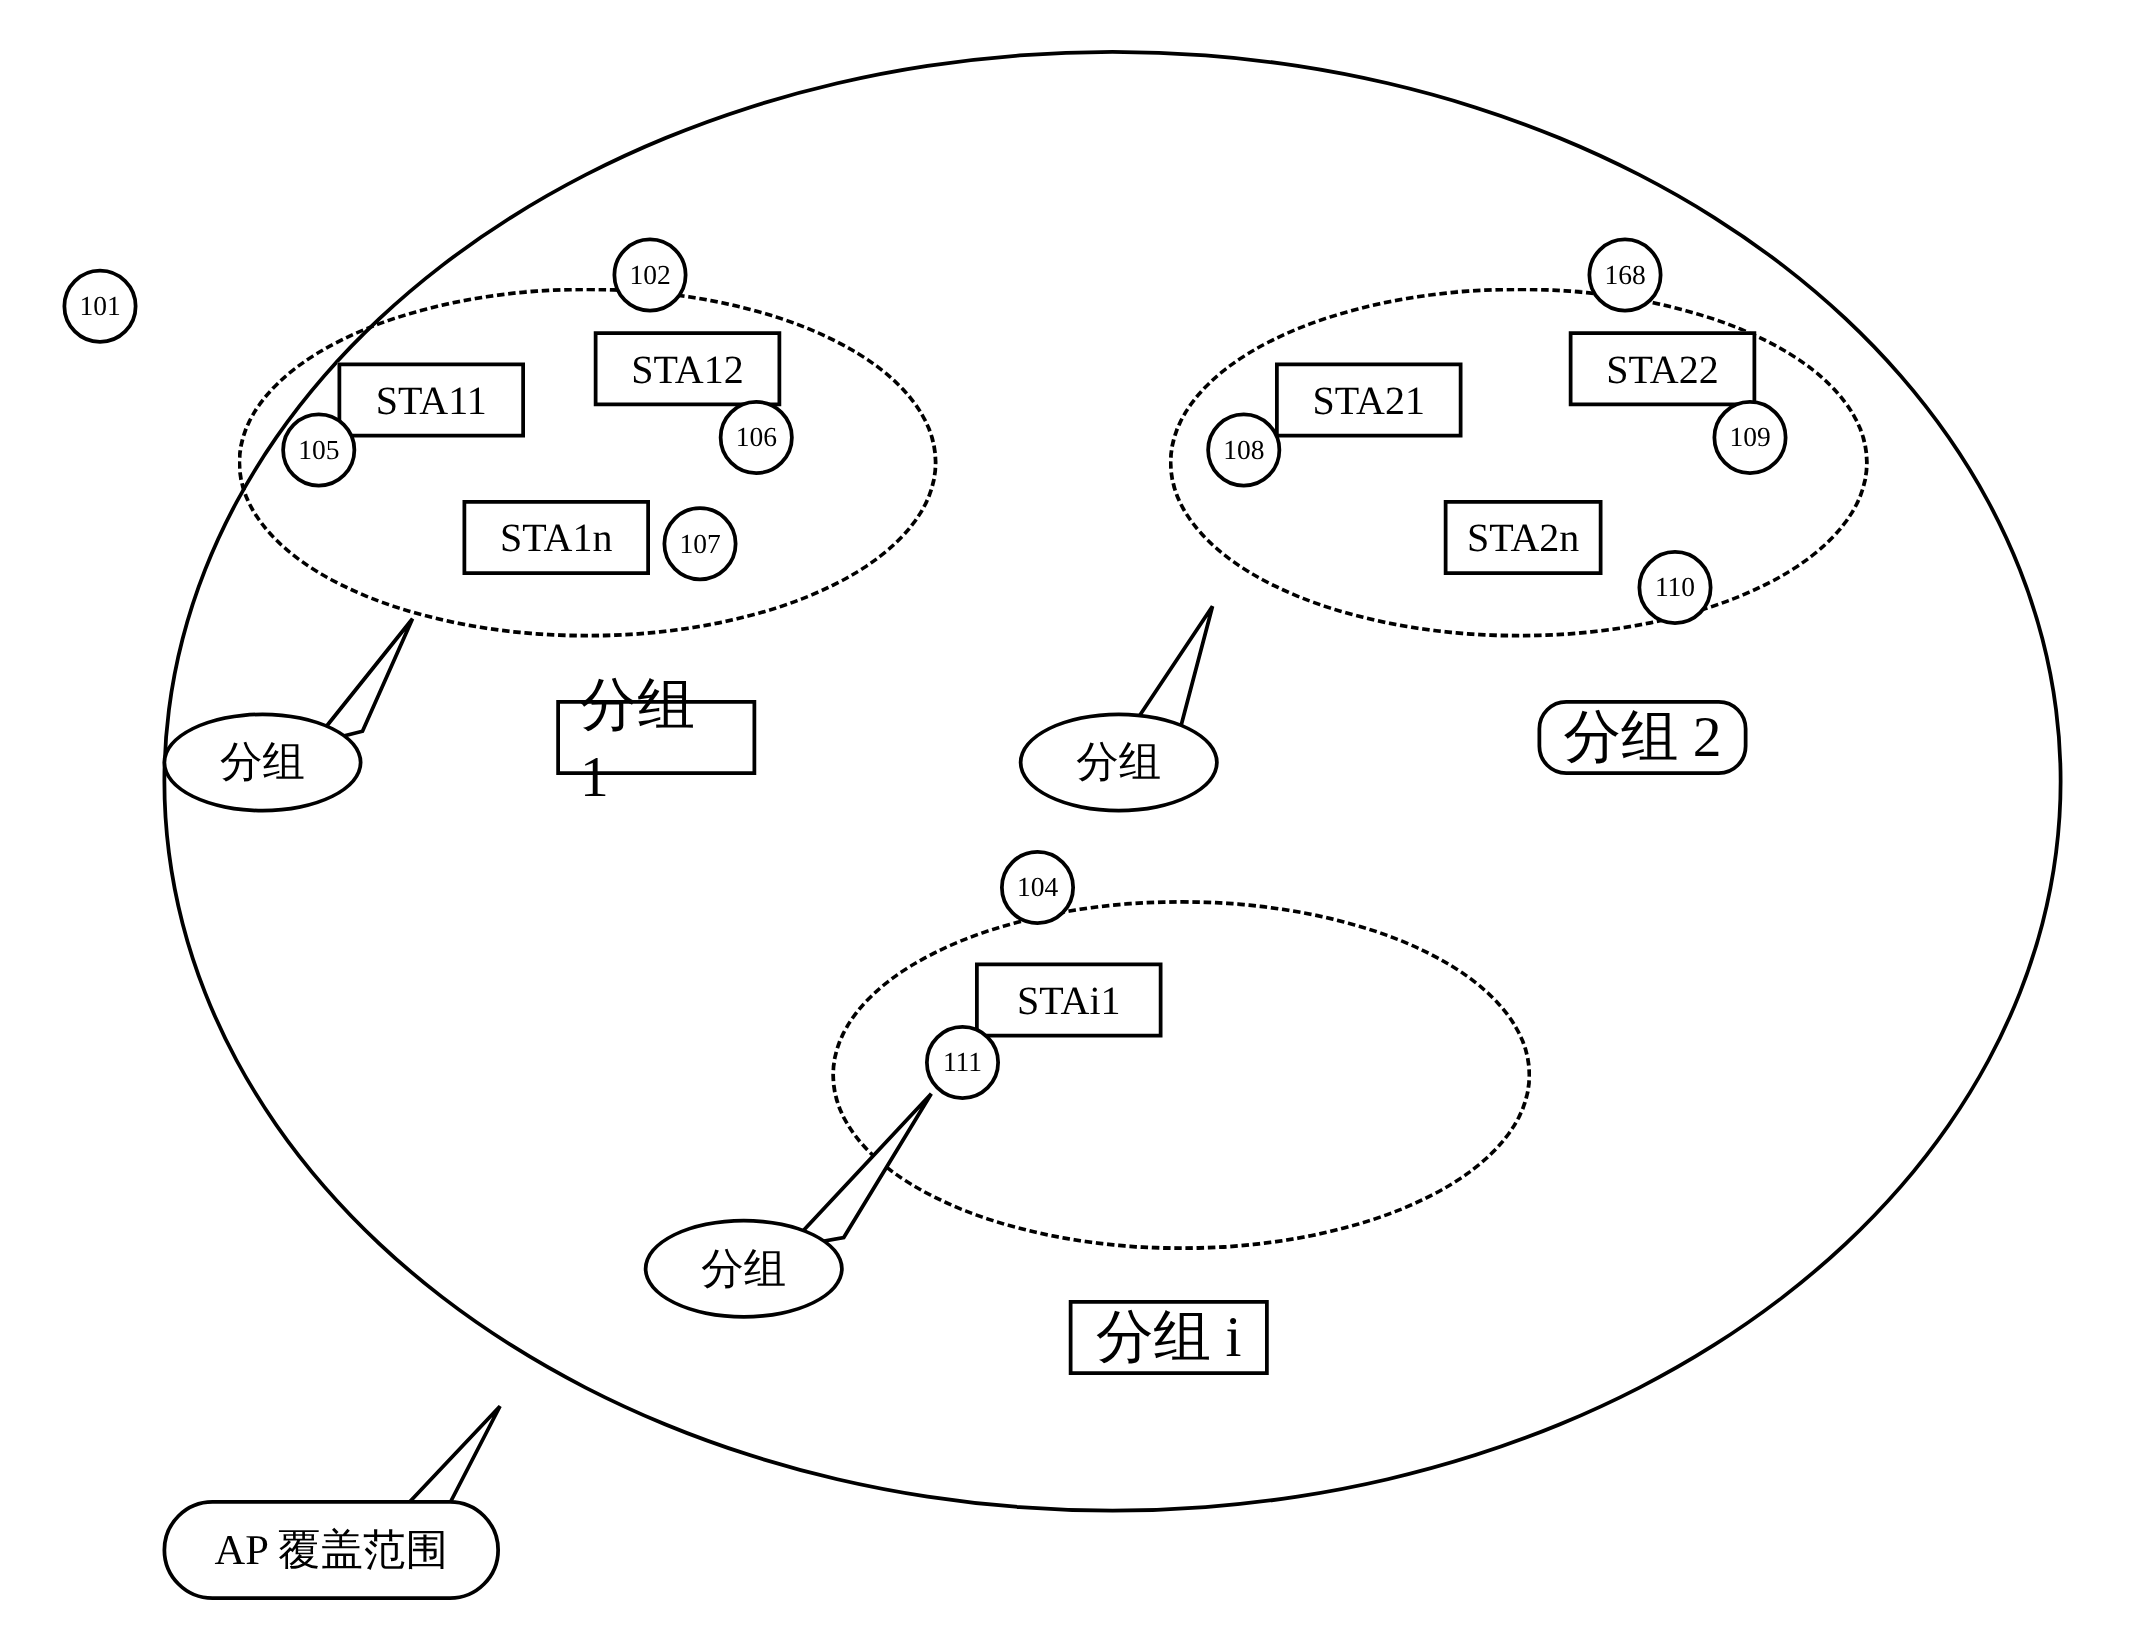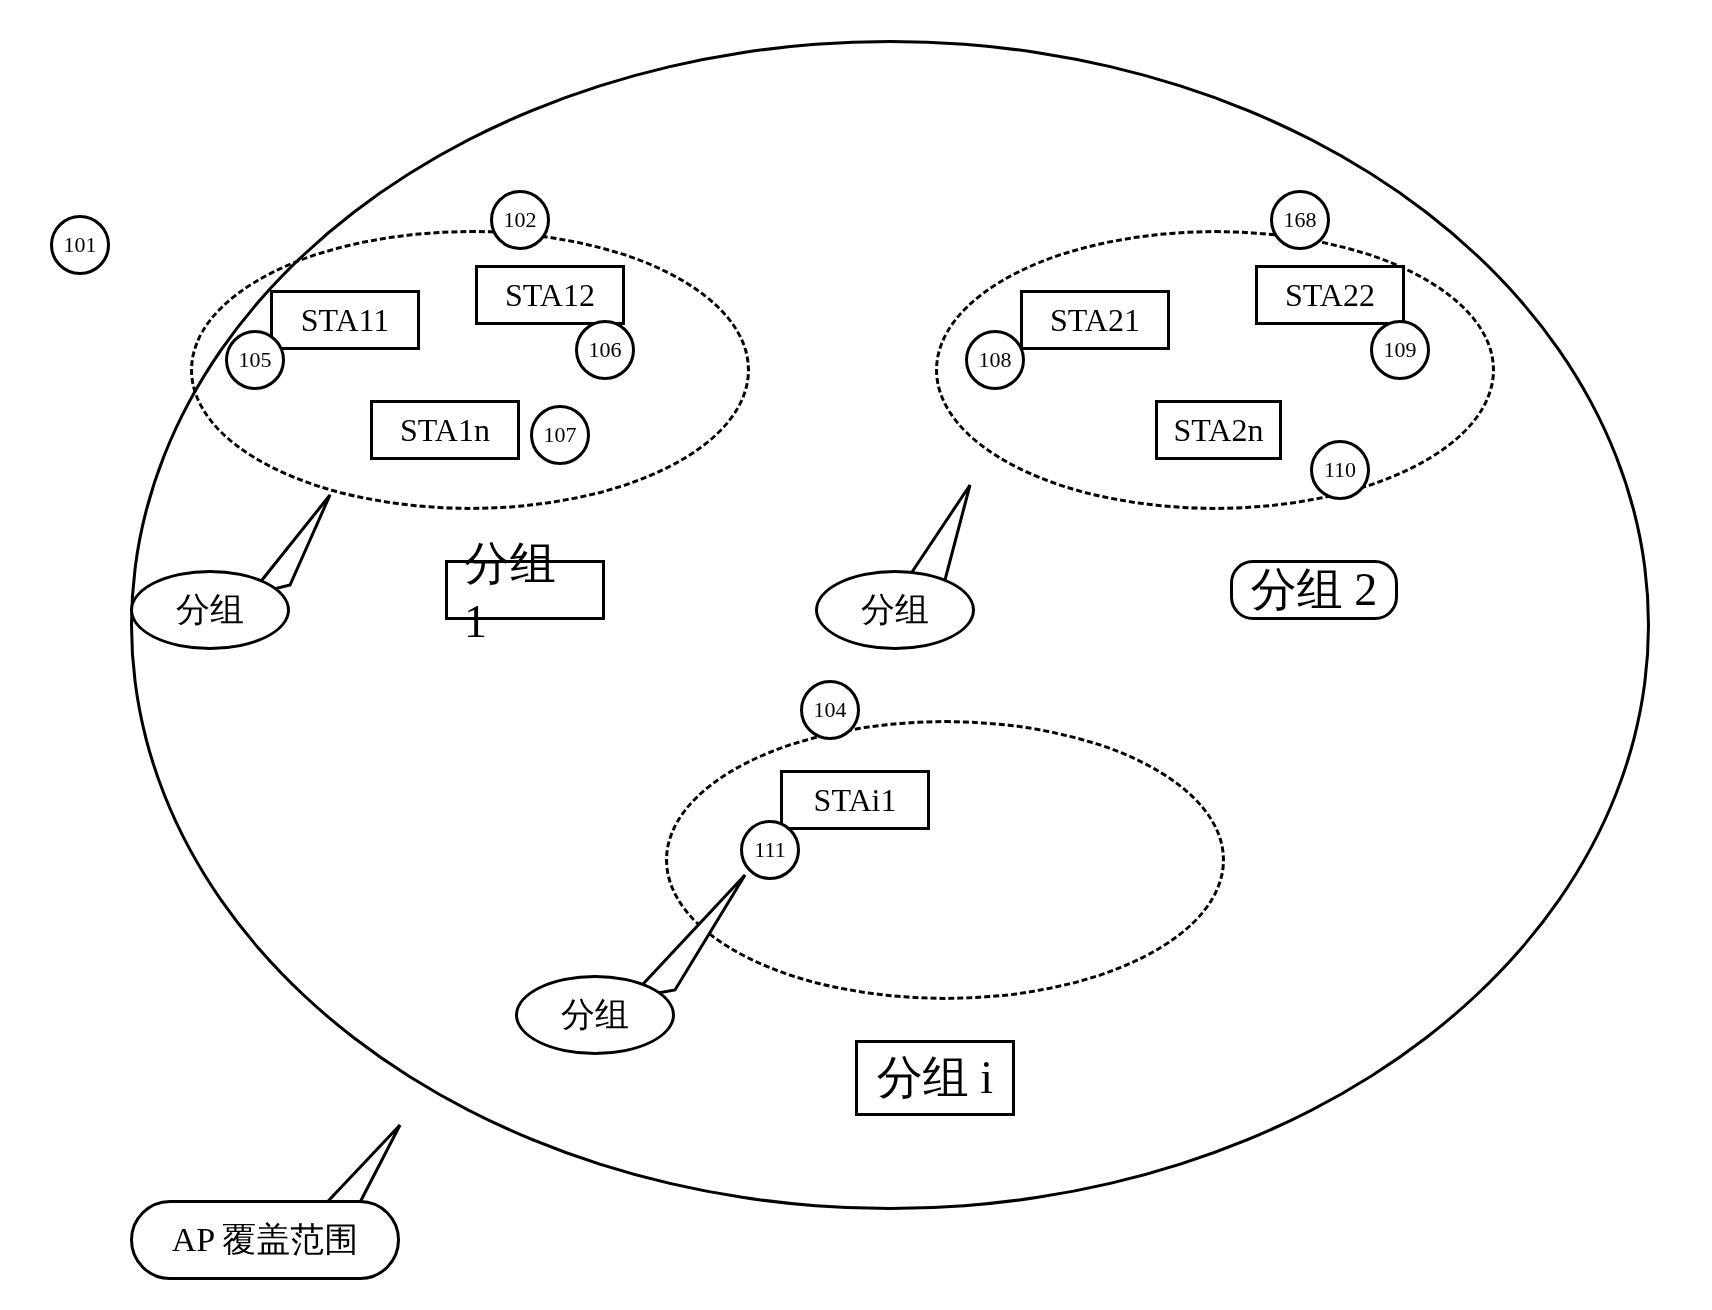--- a/index.html
+++ b/index.html
@@ -161,21 +161,21 @@
 </div>
 
 <div class="box sta-box" style="left: 780px; top: 770px; width: 150px; height: 60px;">
   <span>STAi1</span>
 </div>
 
 <div class="small-circle" style="left: 740px; top: 820px;">
   <span>111</span>
 </div>
 
-<div class="box group-box" style="left: 855px; top: 1040px; width: 160px; height: 76px;">
+<div class="box group-box" style="left: 855px; top: 1040px; width: 160px; height: 60px;">
   <span>分组 i</span>
 </div>
 
 <svg class="callout-tail" style="left: 230px; top: 485px; width: 120px; height: 120px;" viewBox="0 0 120 120">
   <path d="M 20 110 L 100 10 L 60 100 Z" fill="white" stroke="black" stroke-width="3"></path>
 </svg>
 <div class="callout" style="left: 130px; top: 570px; width: 160px; height: 80px;">
   <span>分组</span>
 </div>
 

